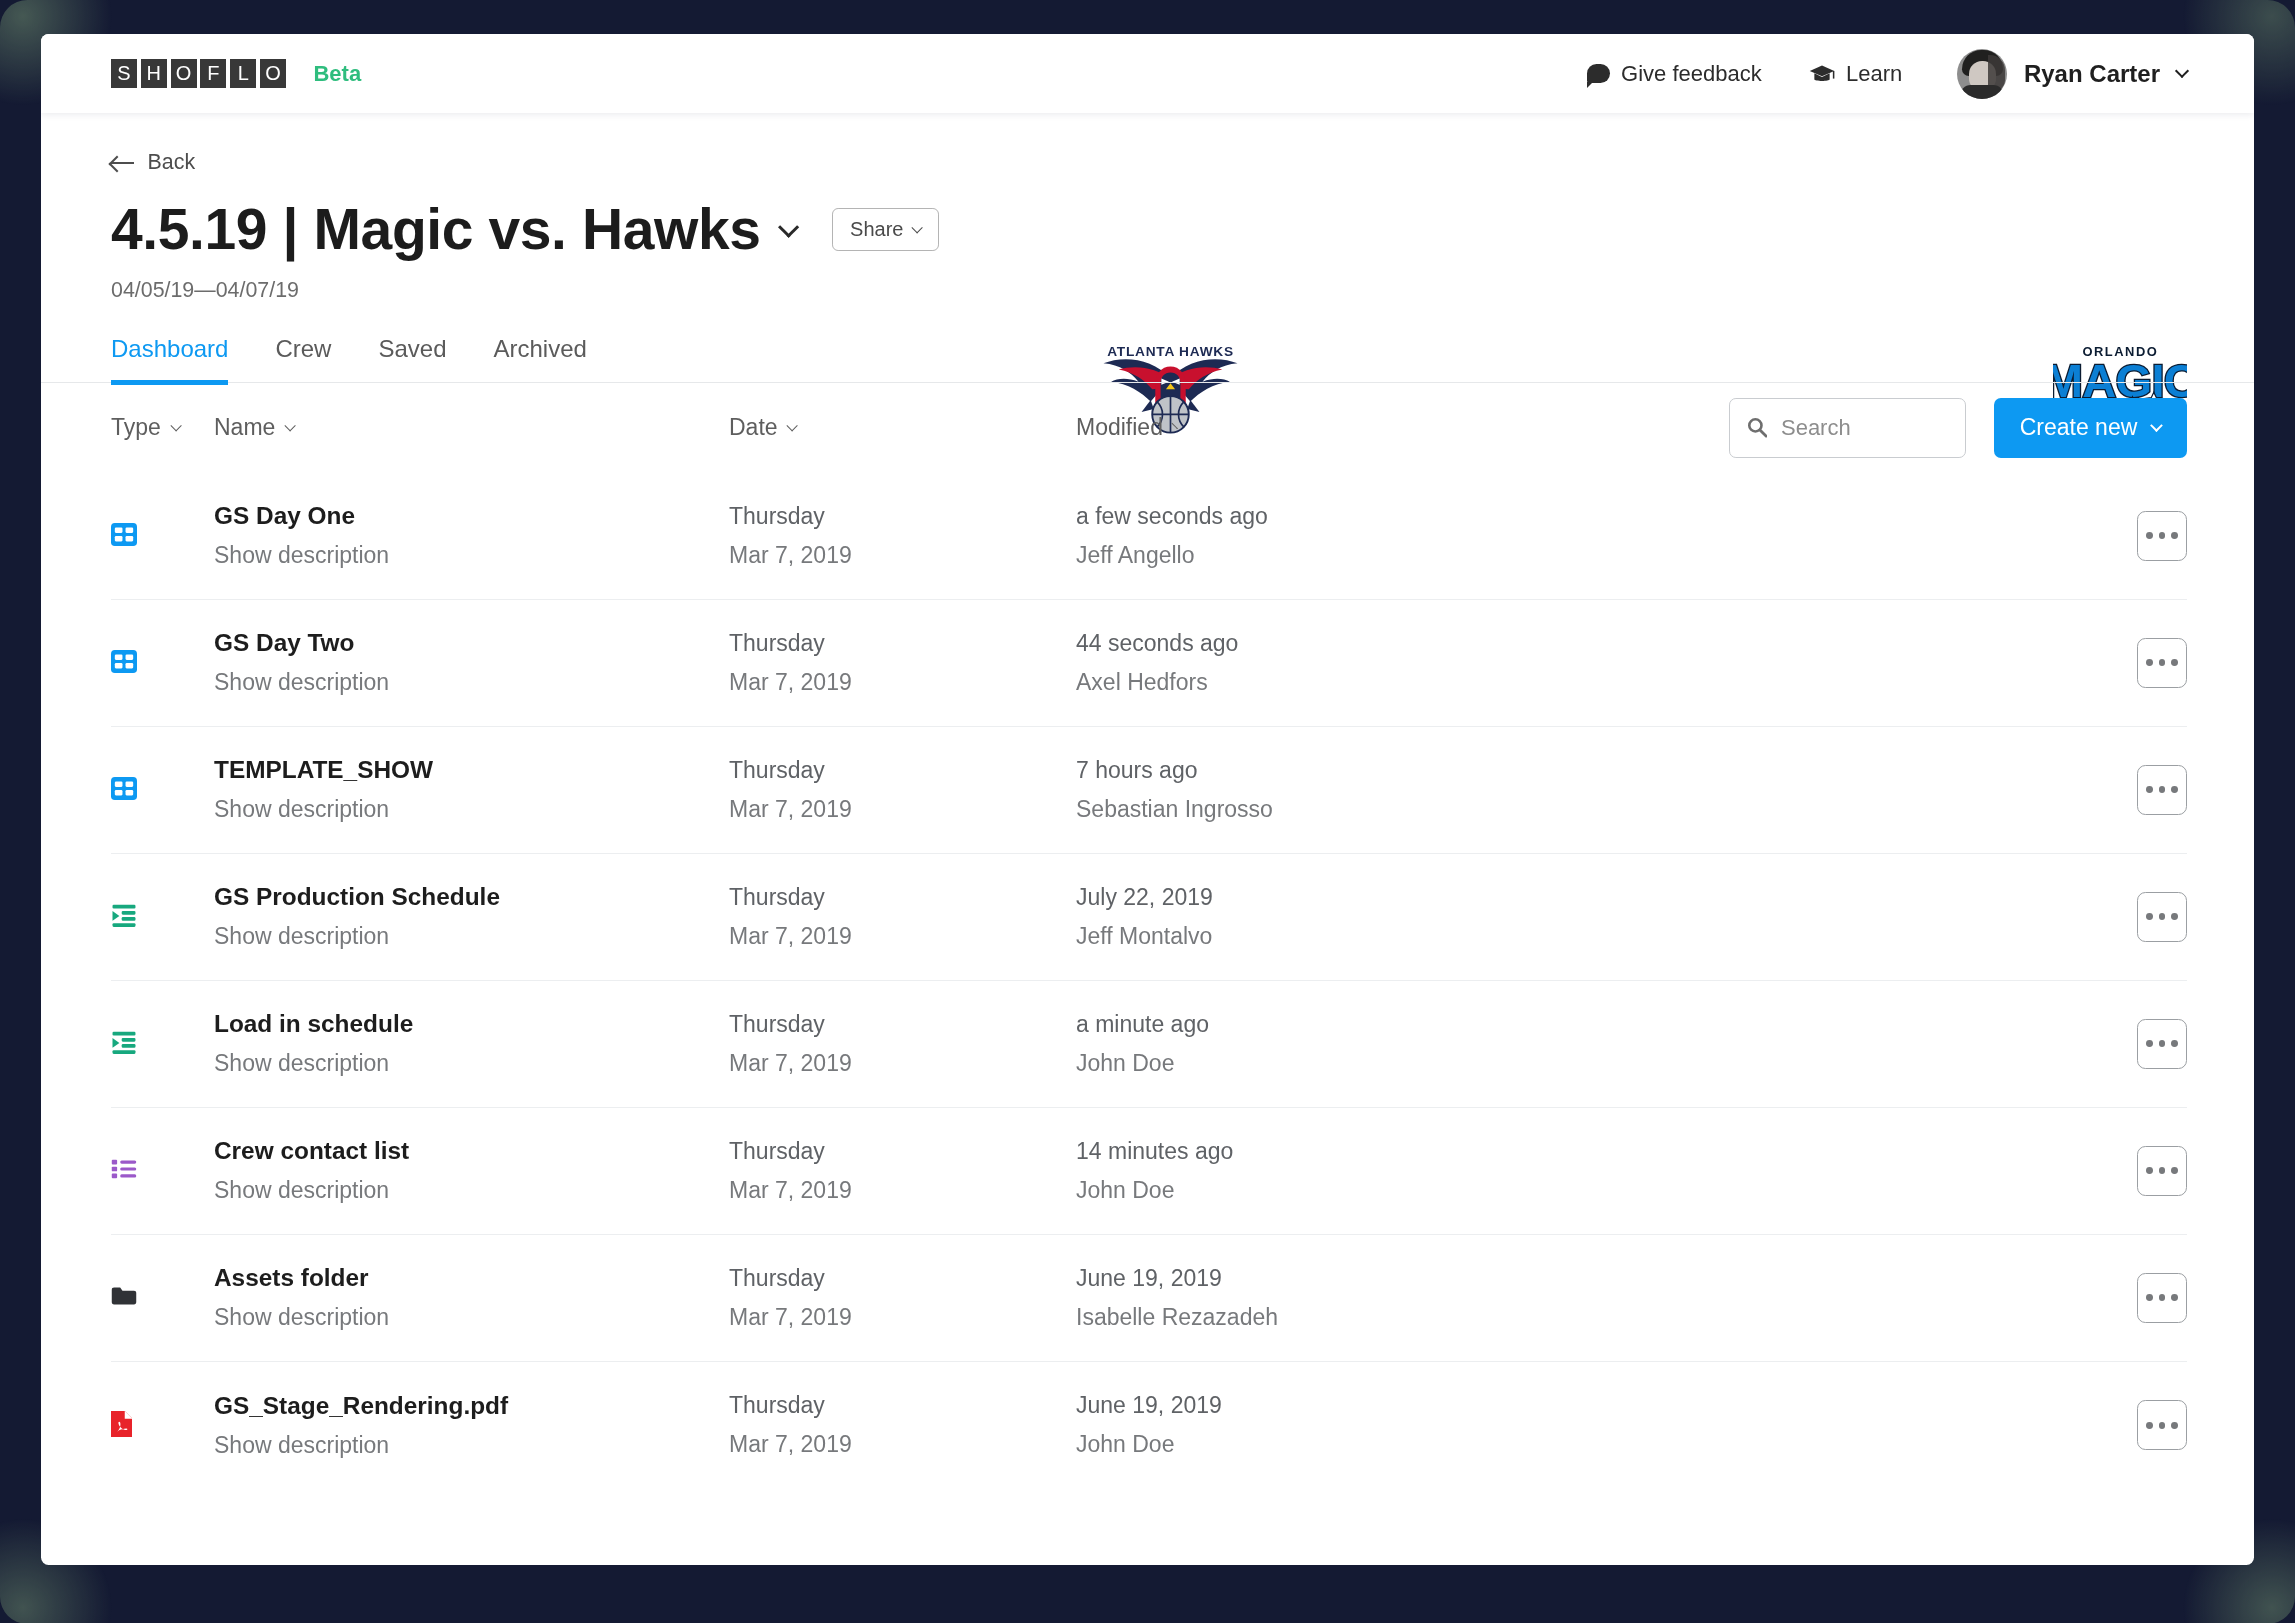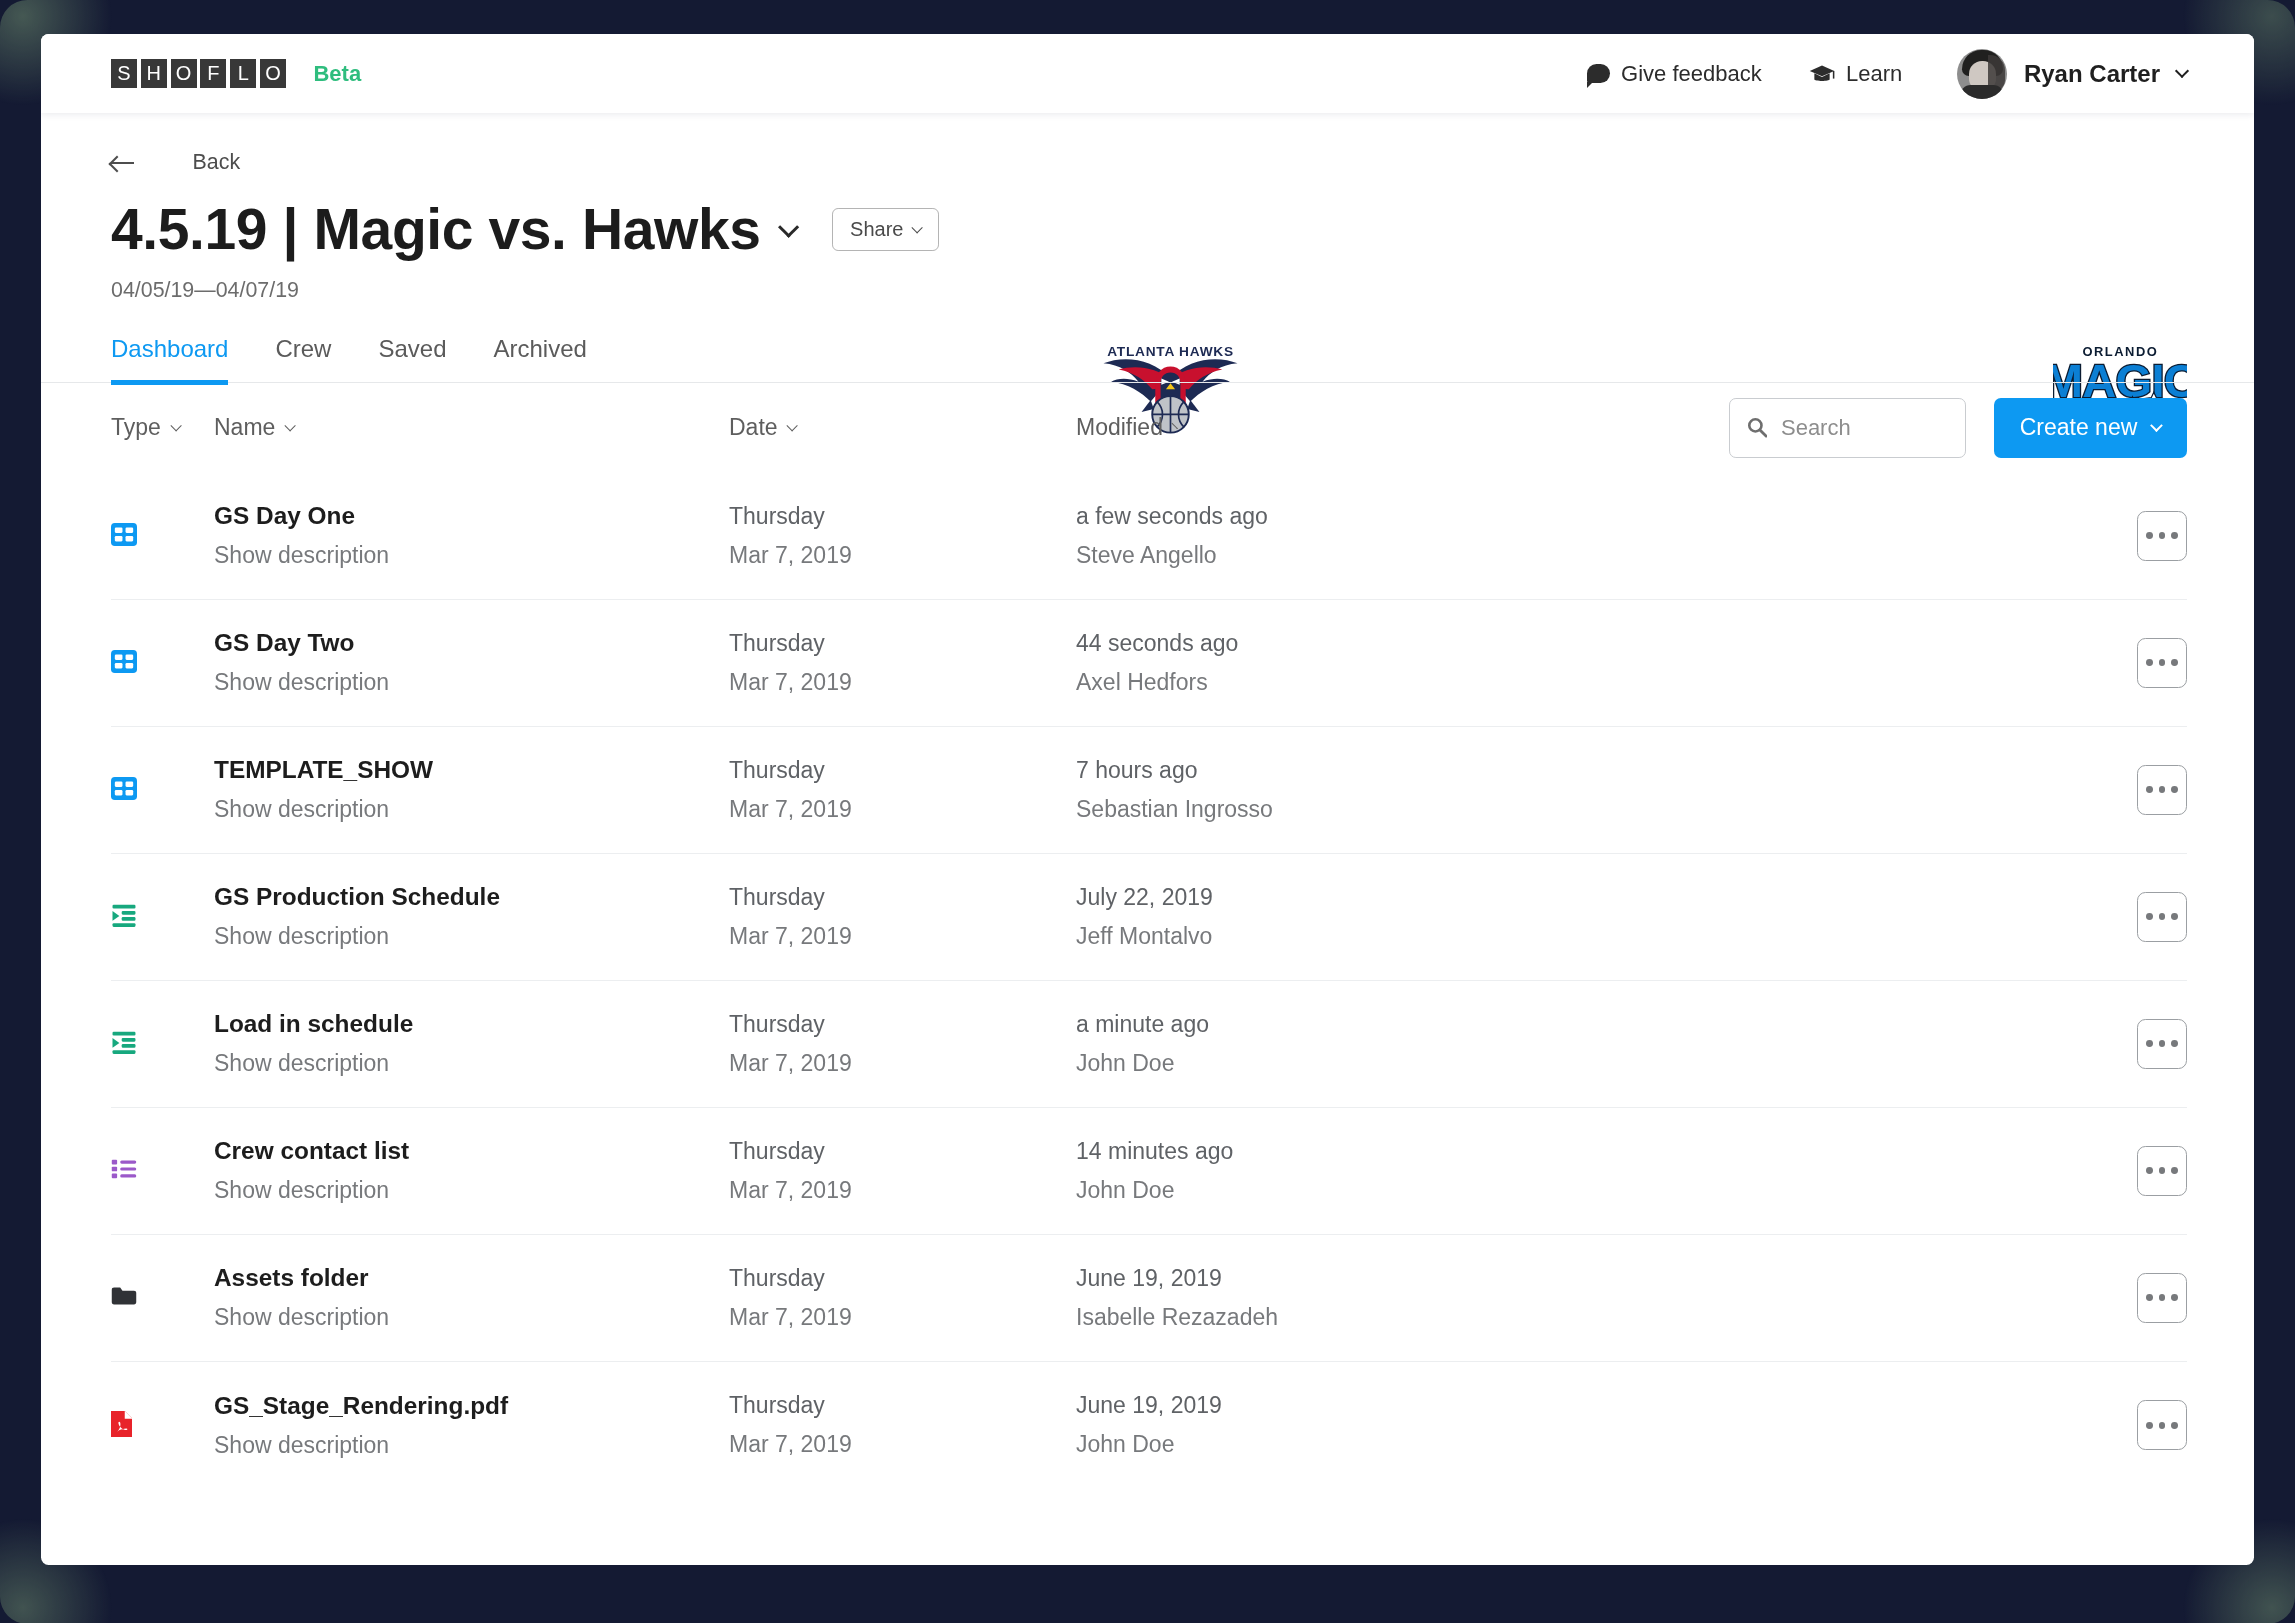--- a/index.html
+++ b/index.html
@@ -186,21 +186,21 @@
   }
   #back-arrow::after {
     content: "";
     position: absolute;
     left: 0; top: 3.1px;
     width: 10px; height: 10px;
     border-left: 2.3px solid #4d4d4d;
     border-bottom: 2.3px solid #4d4d4d;
     transform: rotate(45deg);
   }
-  #back-label { font-size: 21.4px; color: #4d4d4d; margin-left: 45px; }
+  #back-label { font-size: 21.4px; color: #4d4d4d; }
 
   #title-row {
     display: flex;
     align-items: center;
     gap: 20px;
     margin-top: 21.4px;
   }
   #show-title {
     font-size: 57px;
     font-weight: bold;
@@ -558,21 +558,21 @@
         <div class="cell-name">
           <div class="r-title">GS Day One</div>
           <div class="r-sub">Show description</div>
         </div>
         <div class="cell-date">
           <div class="l1">Thursday</div>
           <div class="l2">Mar 7, 2019</div>
         </div>
         <div class="cell-mod">
           <div class="l1">a few seconds ago</div>
-          <div class="l2">Steve Angello</div>
+          <div class="l2">Jeff Angello</div>
         </div>
         <div class="cell-act">
           <div class="kebab">
               <i></i>
               <i></i>
               <i></i>
             </div>
         </div>
       </div>
 

